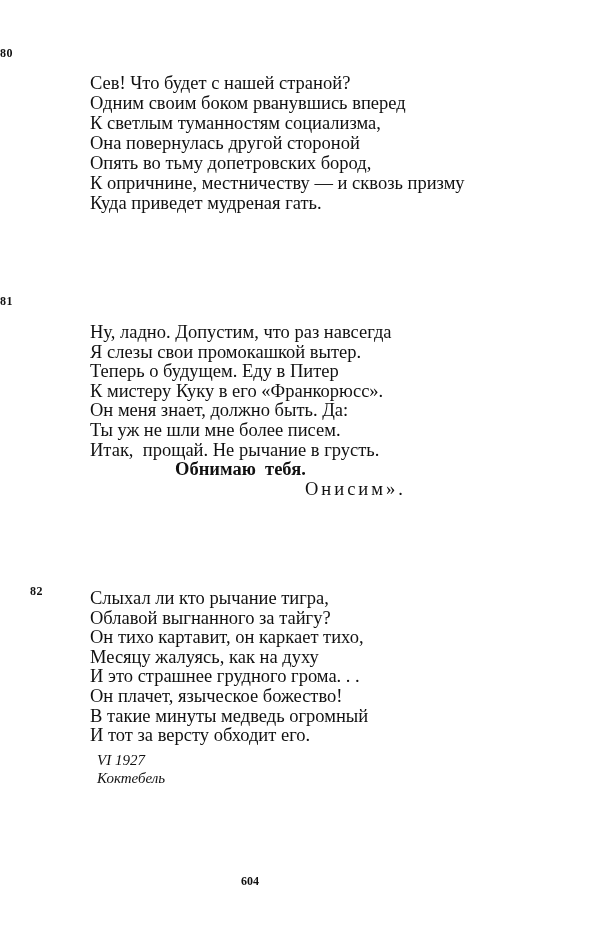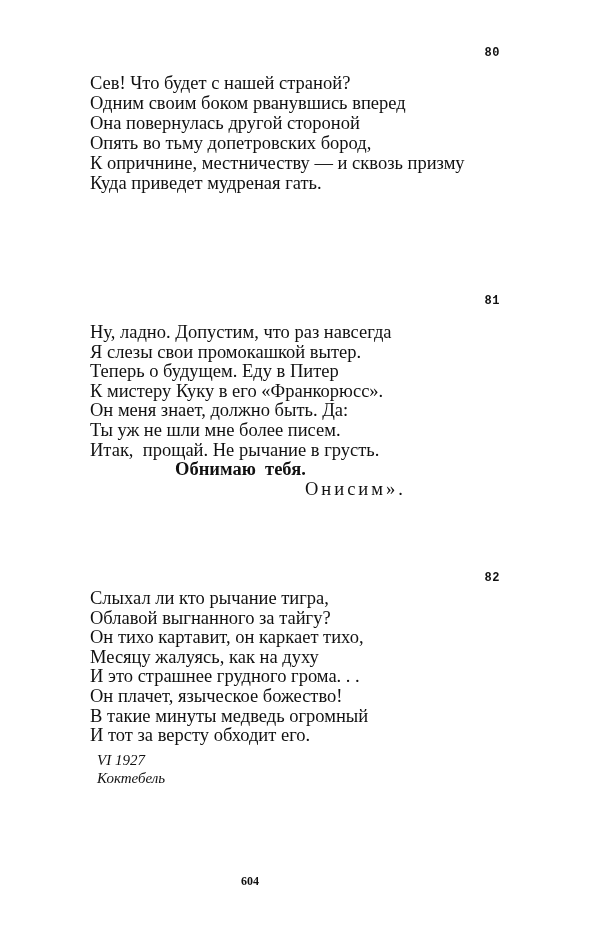--- a/index.html
+++ b/index.html
@@ -2,22 +2,22 @@
 <html><head>
   <meta charset="utf-8">
   <style>
     html, body { margin: 0; padding: 0; background: #ffffff; }
     body {
       width: 600px; height: 938px; position: relative; overflow: hidden;
       font-family: "Liberation Serif", "DejaVu Serif", serif;
       color: #111111;
     }
     .num {
-      position: absolute; left: 0; width: 500px; text-align: right;
-      font-size: 12px; font-weight: bold; letter-spacing: 0.5px; font-family: Liberation Mono, monospace;
+      position: absolute; left: 0; width: 500px; text-align: left;
+      font-size: 12px; font-weight: bold; letter-spacing: 0.5px;
     }
     .stanza {
       position: absolute; left: 90px; width: 470px;
       font-size: 18.5px; line-height: 19.6px;
     }
     .stanza .line { white-space: pre; display: block; height: 19.6px; }
     .stanza.s80 .line { height: 20px; line-height: 20px; }
     .indent1 { padding-left: 85px; font-weight: bold; }
     .indent2 { padding-left: 215px; letter-spacing: 3px; }
     .dateline {
@@ -30,40 +30,41 @@
       top: 874px; font-size: 12px; font-weight: bold;
     }
   </style>
 </head>
 <body>
 
 <div class="num" style="top:46px;">80</div>
 <div class="stanza s80" style="top:73px;">
   <span class="line">Сев! Что будет с нашей страной?</span>
   <span class="line">Одним своим боком рванувшись вперед</span>
+  <span class="line">К светлым туманностям социализма,</span>
   <span class="line">Она повернулась другой стороной</span>
   <span class="line">Опять во тьму допетровских бород,</span>
   <span class="line">К опричнине, местничеству — и сквозь призму</span>
   <span class="line">Куда приведет мудреная гать.</span>
 </div>
 
 <div class="num" style="top:294px;">81</div>
 <div class="stanza" style="top:323px;">
   <span class="line">Ну, ладно. Допустим, что раз навсегда</span>
   <span class="line">Я слезы свои промокашкой вытер.</span>
   <span class="line">Теперь о будущем. Еду в Питер</span>
   <span class="line">К мистеру Куку в его «Франкорюсс».</span>
   <span class="line">Он меня знает, должно быть. Да:</span>
   <span class="line">Ты уж не шли мне более писем.</span>
   <span class="line">Итак,  прощай. Не рычание в грусть.</span>
   <span class="line indent1">Обнимаю  тебя.</span>
   <span class="line indent2">Онисим».</span>
 </div>
 
-<div class="num" style="top:571px;">82</div>
+<div class="num" style="top:584px;padding-left:30px;">82</div>
 <div class="stanza" style="top:589px;">
   <span class="line">Слыхал ли кто рычание тигра,</span>
   <span class="line">Облавой выгнанного за тайгу?</span>
   <span class="line">Он тихо картавит, он каркает тихо,</span>
   <span class="line">Месяцу жалуясь, как на духу</span>
   <span class="line">И это страшнее грудного грома. . .</span>
   <span class="line">Он плачет, языческое божество!</span>
   <span class="line">В такие минуты медведь огромный</span>
   <span class="line">И тот за версту обходит его.</span>
 </div>

